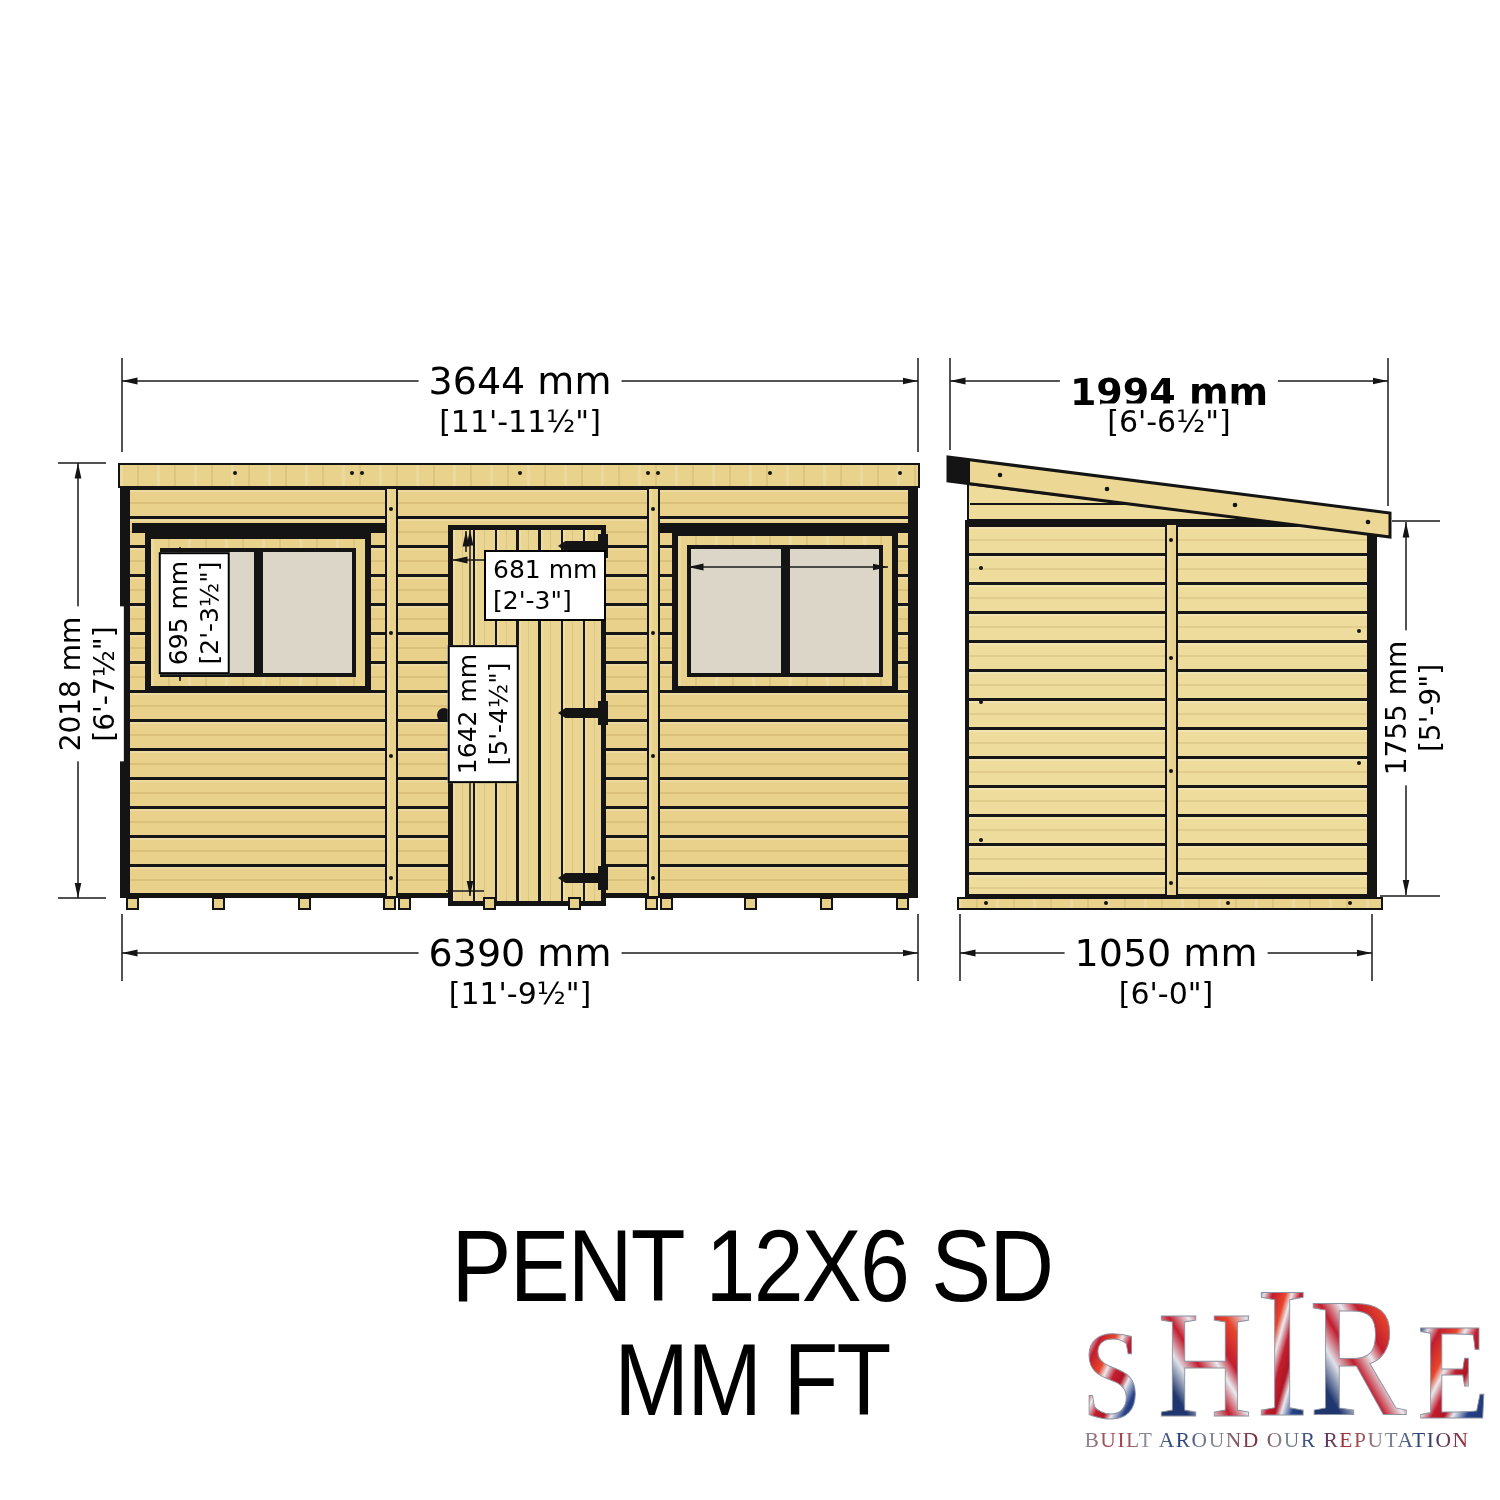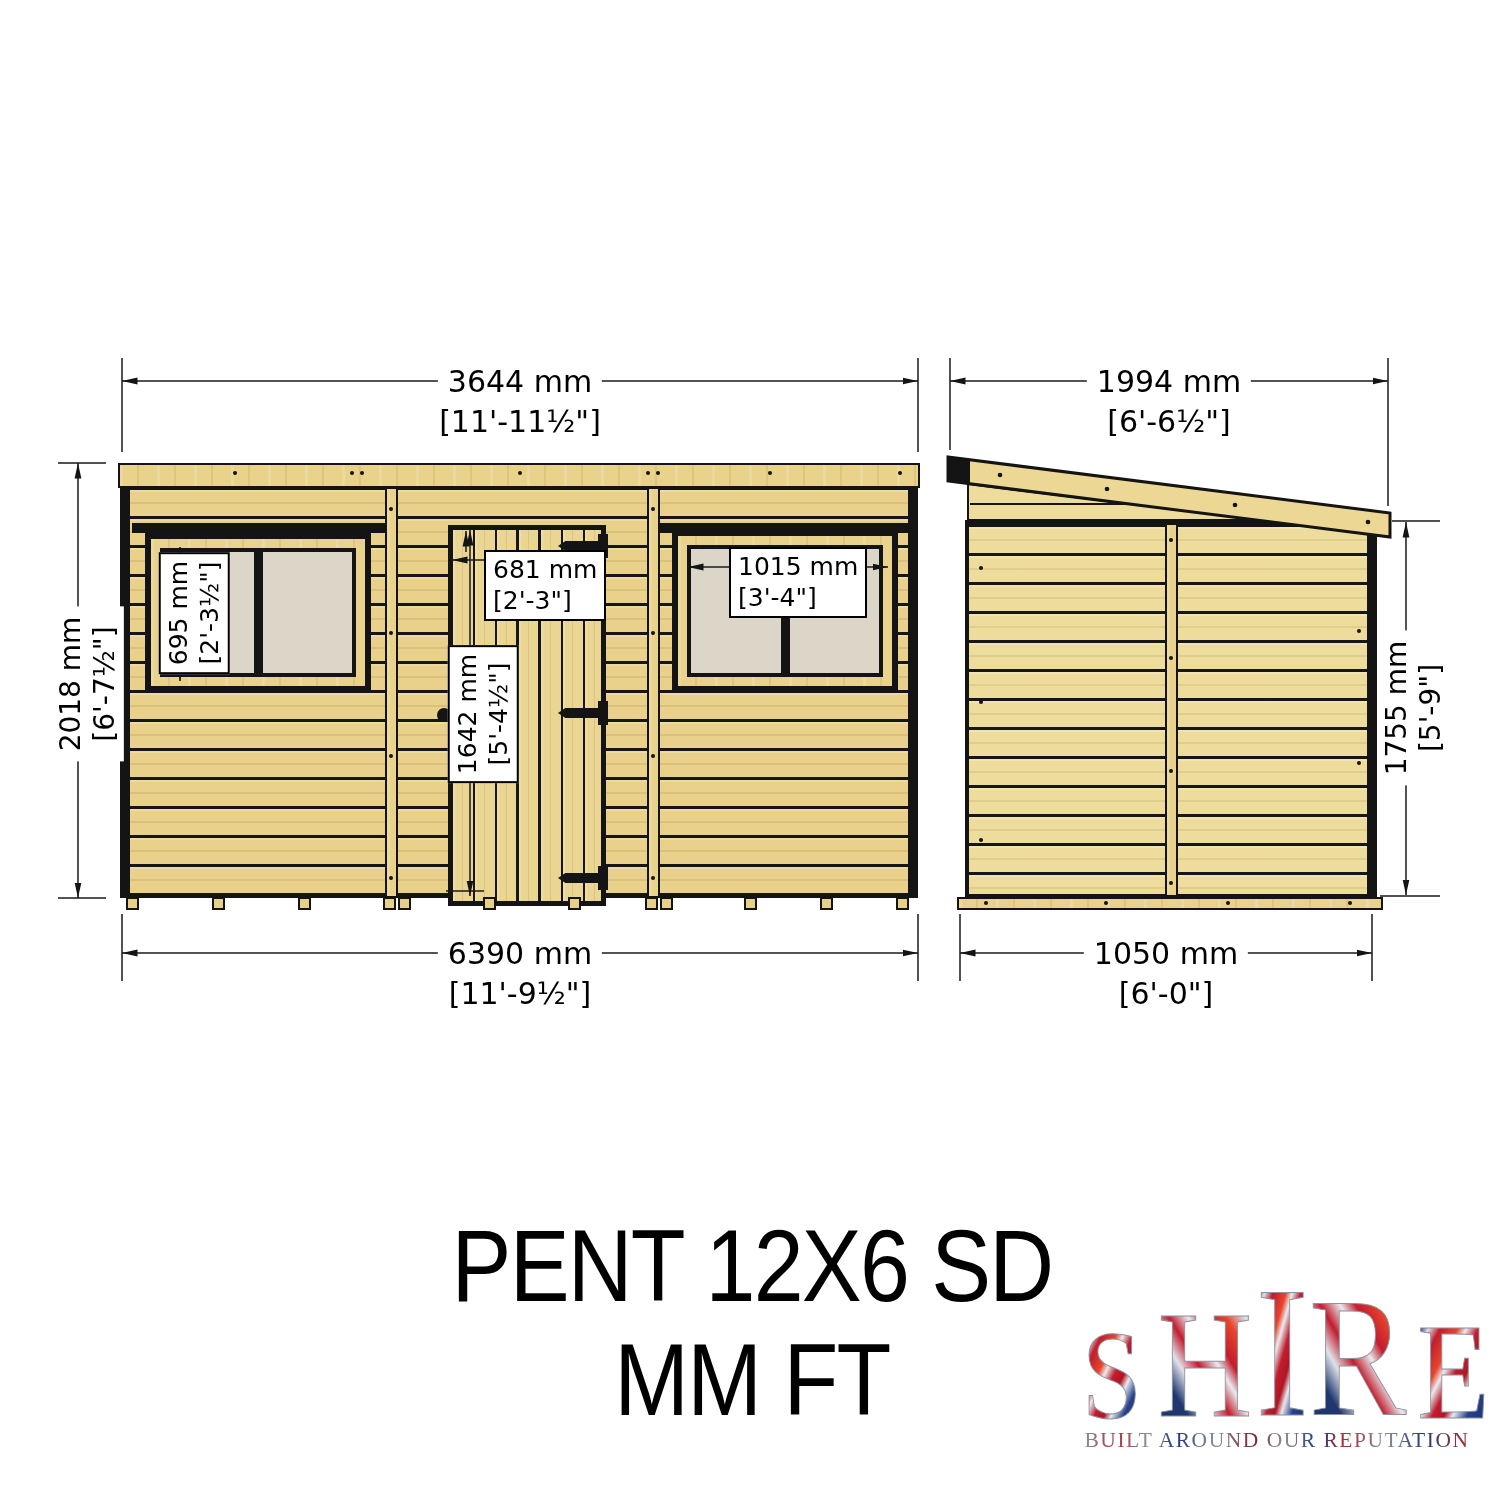--- a/index.html
+++ b/index.html
@@ -66,21 +66,21 @@
   .hinge-plate{position:absolute;width:10px;height:24px;background:#141414;}
   #door-knob{position:absolute;width:14px;height:14px;border-radius:50%;background:#141414;}
 
   .foot{position:absolute;top:897px;width:13px;height:13px;background:#e7d089;border:2.5px solid #141414;box-sizing:border-box;}
 
   
   .dots{position:absolute;width:4px;height:4px;border-radius:50%;background:#141414;}
 
   
   .dim-main{position:absolute;transform:translate(-50%,-50%);background:#fff;
-    font-size:30px;padding:0 10px;white-space:nowrap;}
+    font-size:38px;padding:0 10px;white-space:nowrap;}
   .dim-sub{position:absolute;transform:translate(-50%,-50%);background:#fff;
     font-size:30px;padding:0 6px;white-space:nowrap;}
   .dim-rot{position:absolute;transform:translate(-50%,-50%) rotate(-90deg);
     background:#fff;font-size:28px;line-height:1.22;text-align:center;
     padding:2px 10px;white-space:nowrap;}
   .mini-box{position:absolute;background:#fff;border:2px solid #000;
     font-size:25px;line-height:1.25;padding:2px 7px;white-space:nowrap;box-sizing:border-box;}
   .mini-box.rot{transform:translate(-50%,-50%) rotate(-90deg);}
 
   
@@ -220,26 +220,22 @@
   <div class="mini-box" style="left:484px;top:550px;">
     <div>681 mm</div>
     <div>[2'-3"]</div>
   </div>
 
   <div class="mini-box rot" style="left:483px;top:714px;text-align:center;">
     <div>1642 mm</div>
     <div>[5'-4½"]</div>
   </div>
 
-  <div class="mini-box" style="left:729px;top:547px;">
-    <div>1015 mm</div>
-    <div>[3'-4"]</div>
-  </div>
-
-  <div class="dim-main" style="left:1169px;top:381px;">1994 mm</div>
+
+  <div class="dim-main" style="left:1169px;top:392px;font-weight:bold;">1994 mm</div>
   <div class="dim-sub" style="left:1169px;top:421px;">[6'-6½"]</div>
 
   <div class="dim-rot" style="left:1414px;top:708px;">
     <div>1755 mm</div>
     <div>[5'-9"]</div>
   </div>
 
   <div class="dim-main" style="left:1166px;top:953px;">1050 mm</div>
   <div class="dim-sub" style="left:1166px;top:993px;">[6'-0"]</div>
 

